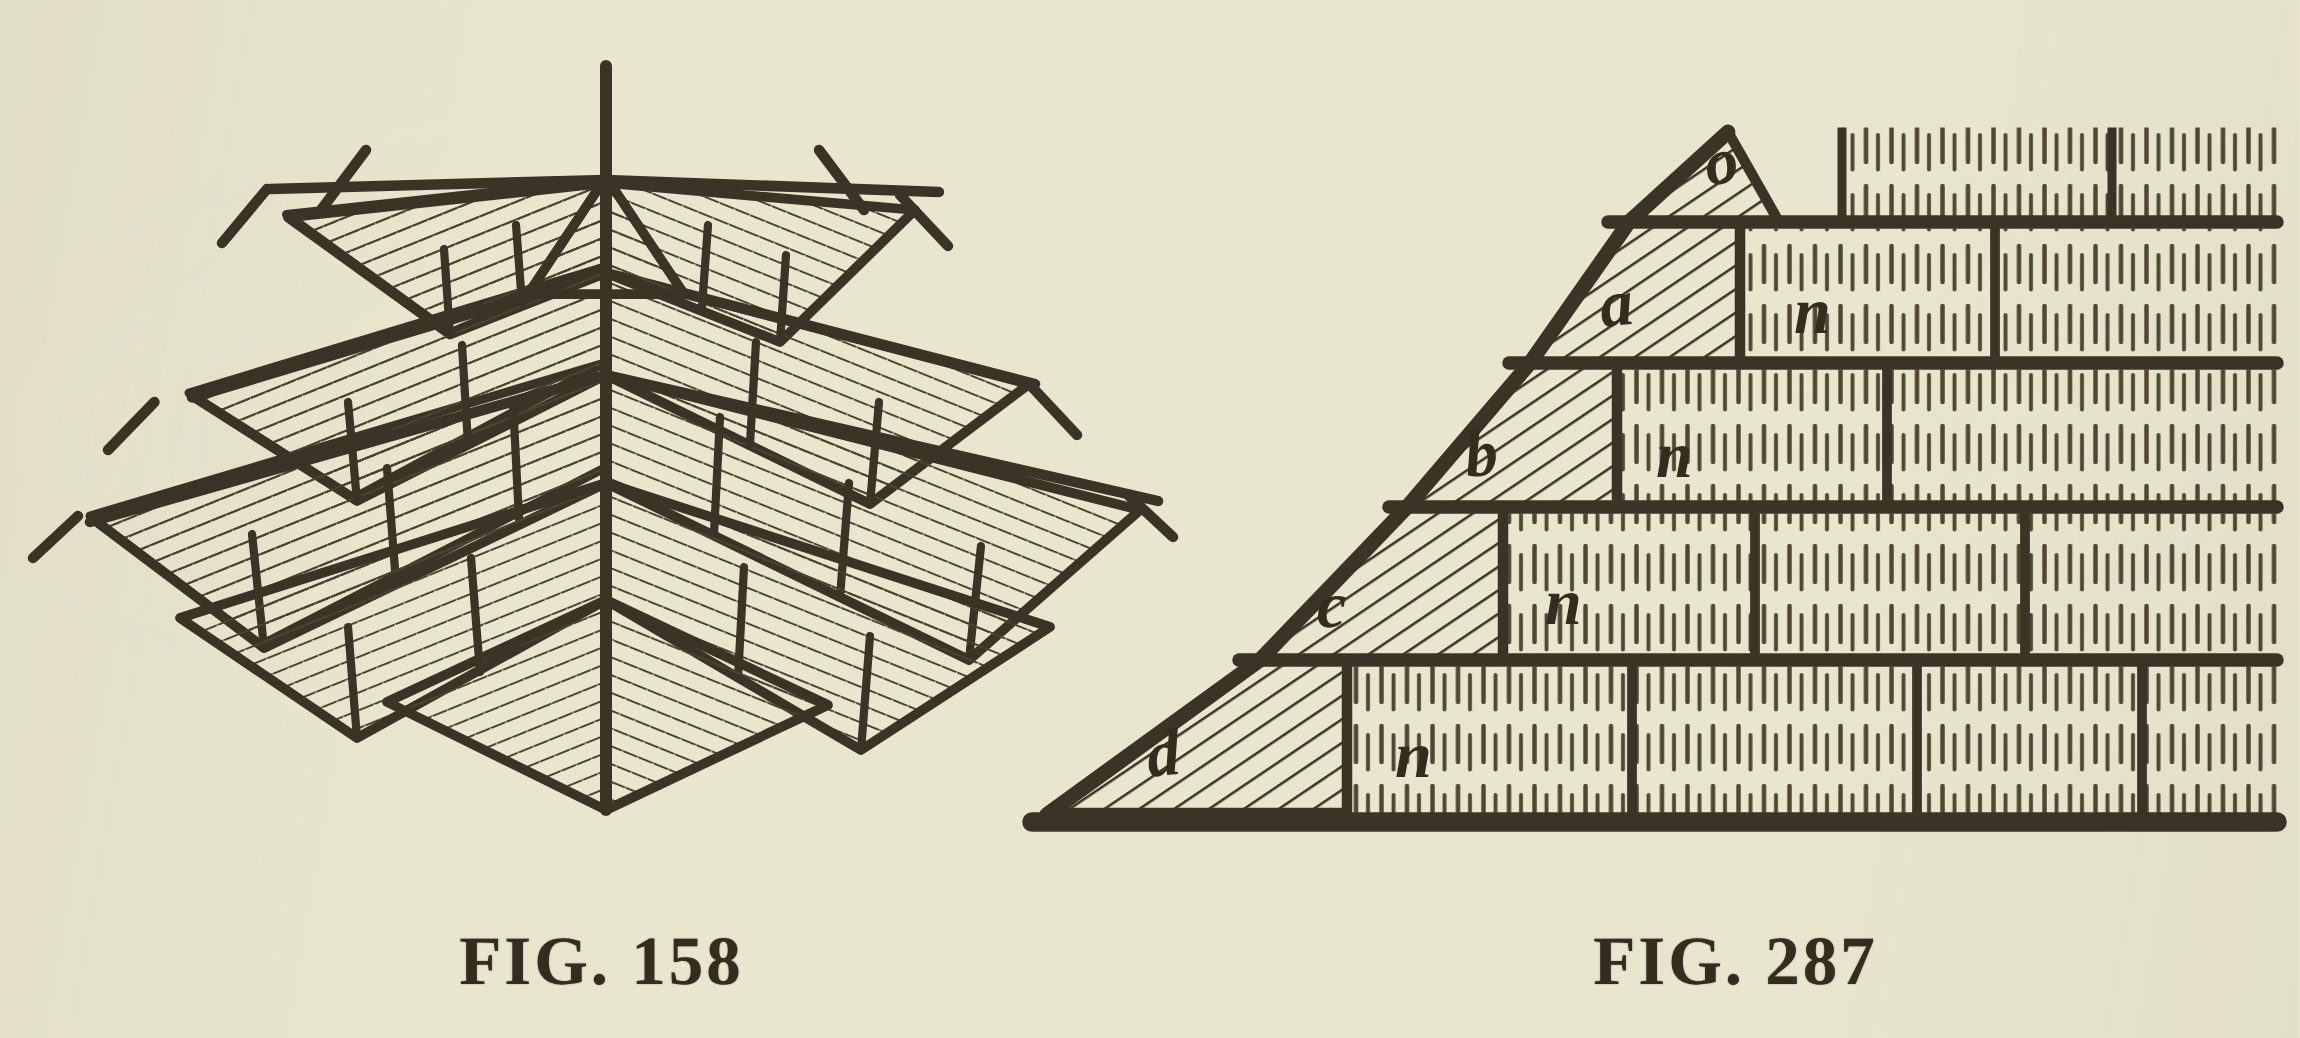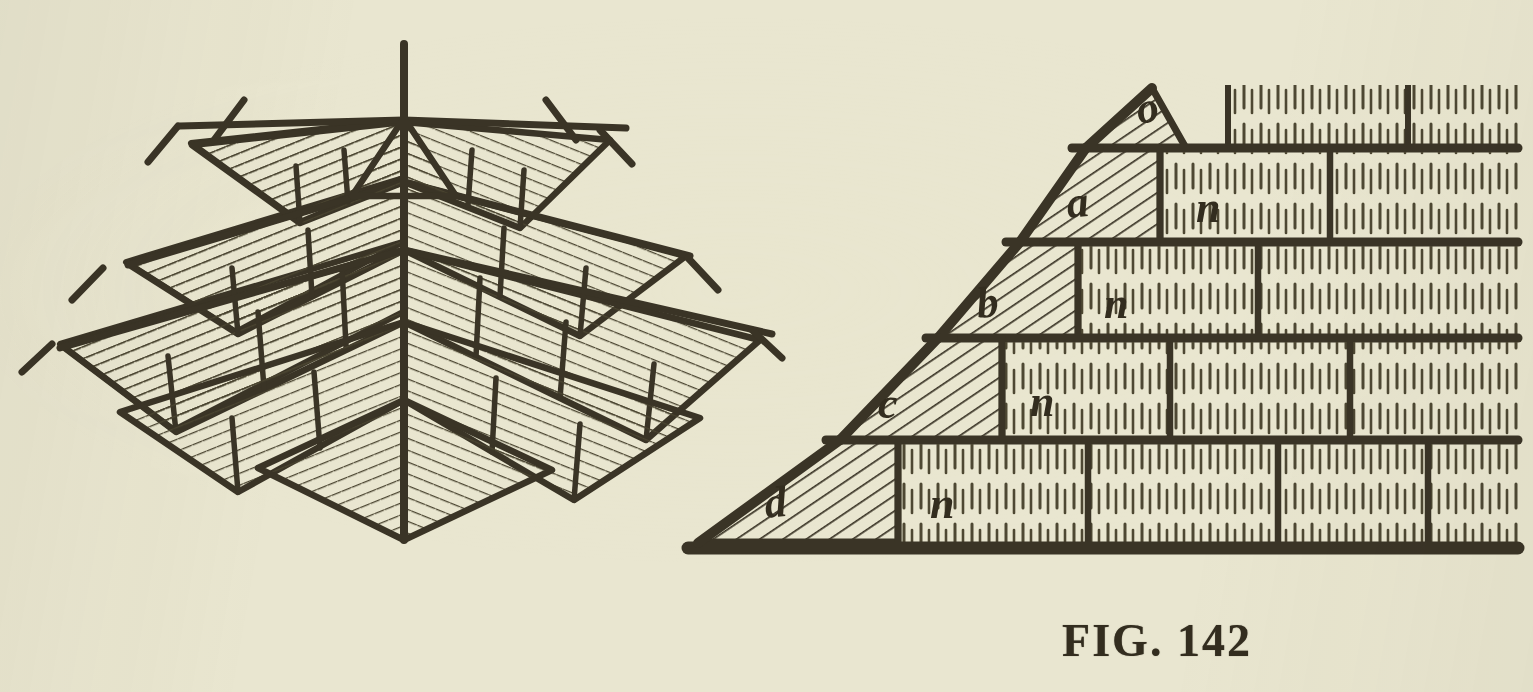--- a/index.html
+++ b/index.html
@@ -267,17 +267,18 @@
         <text x="1030" y="416" font-size="44">n</text>
         <text x="766" y="518" font-size="44" transform="rotate(-6 766 518)">d</text>
         <text x="930" y="518" font-size="44">n</text>
       </g>
     </g>
 
     </g>
   </svg>
 
   <div class="caption-row">
-    <div class="caption cap-right">FIG. 142</div>
+    <div class="caption cap-left">FIG. 158</div>
+    <div class="caption cap-right">FIG. 287</div>
   </div>
 
   <div id="paper-grain"></div>
 </div>
 
 </body></html>

